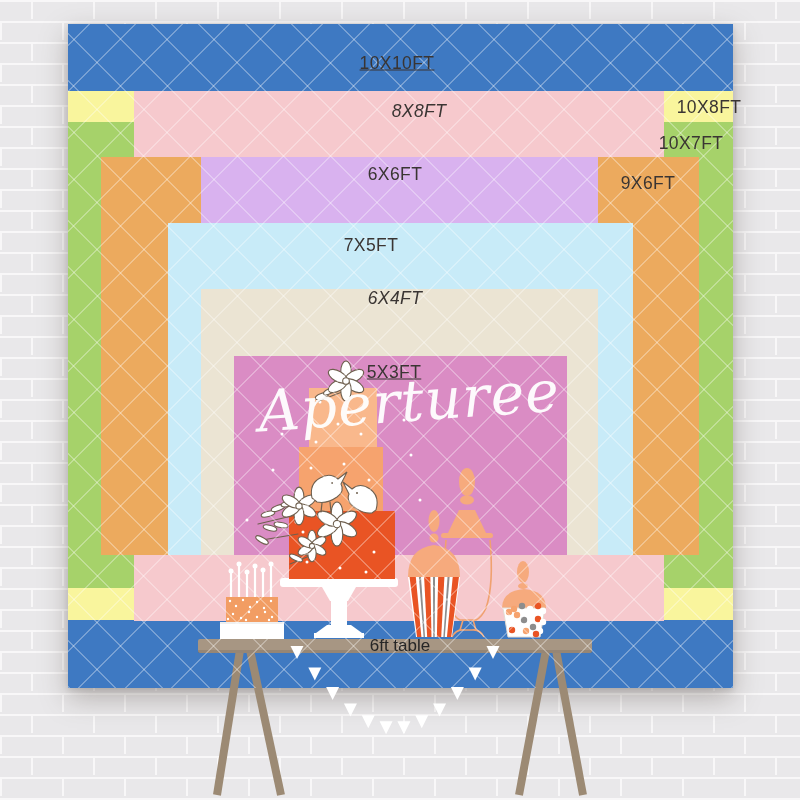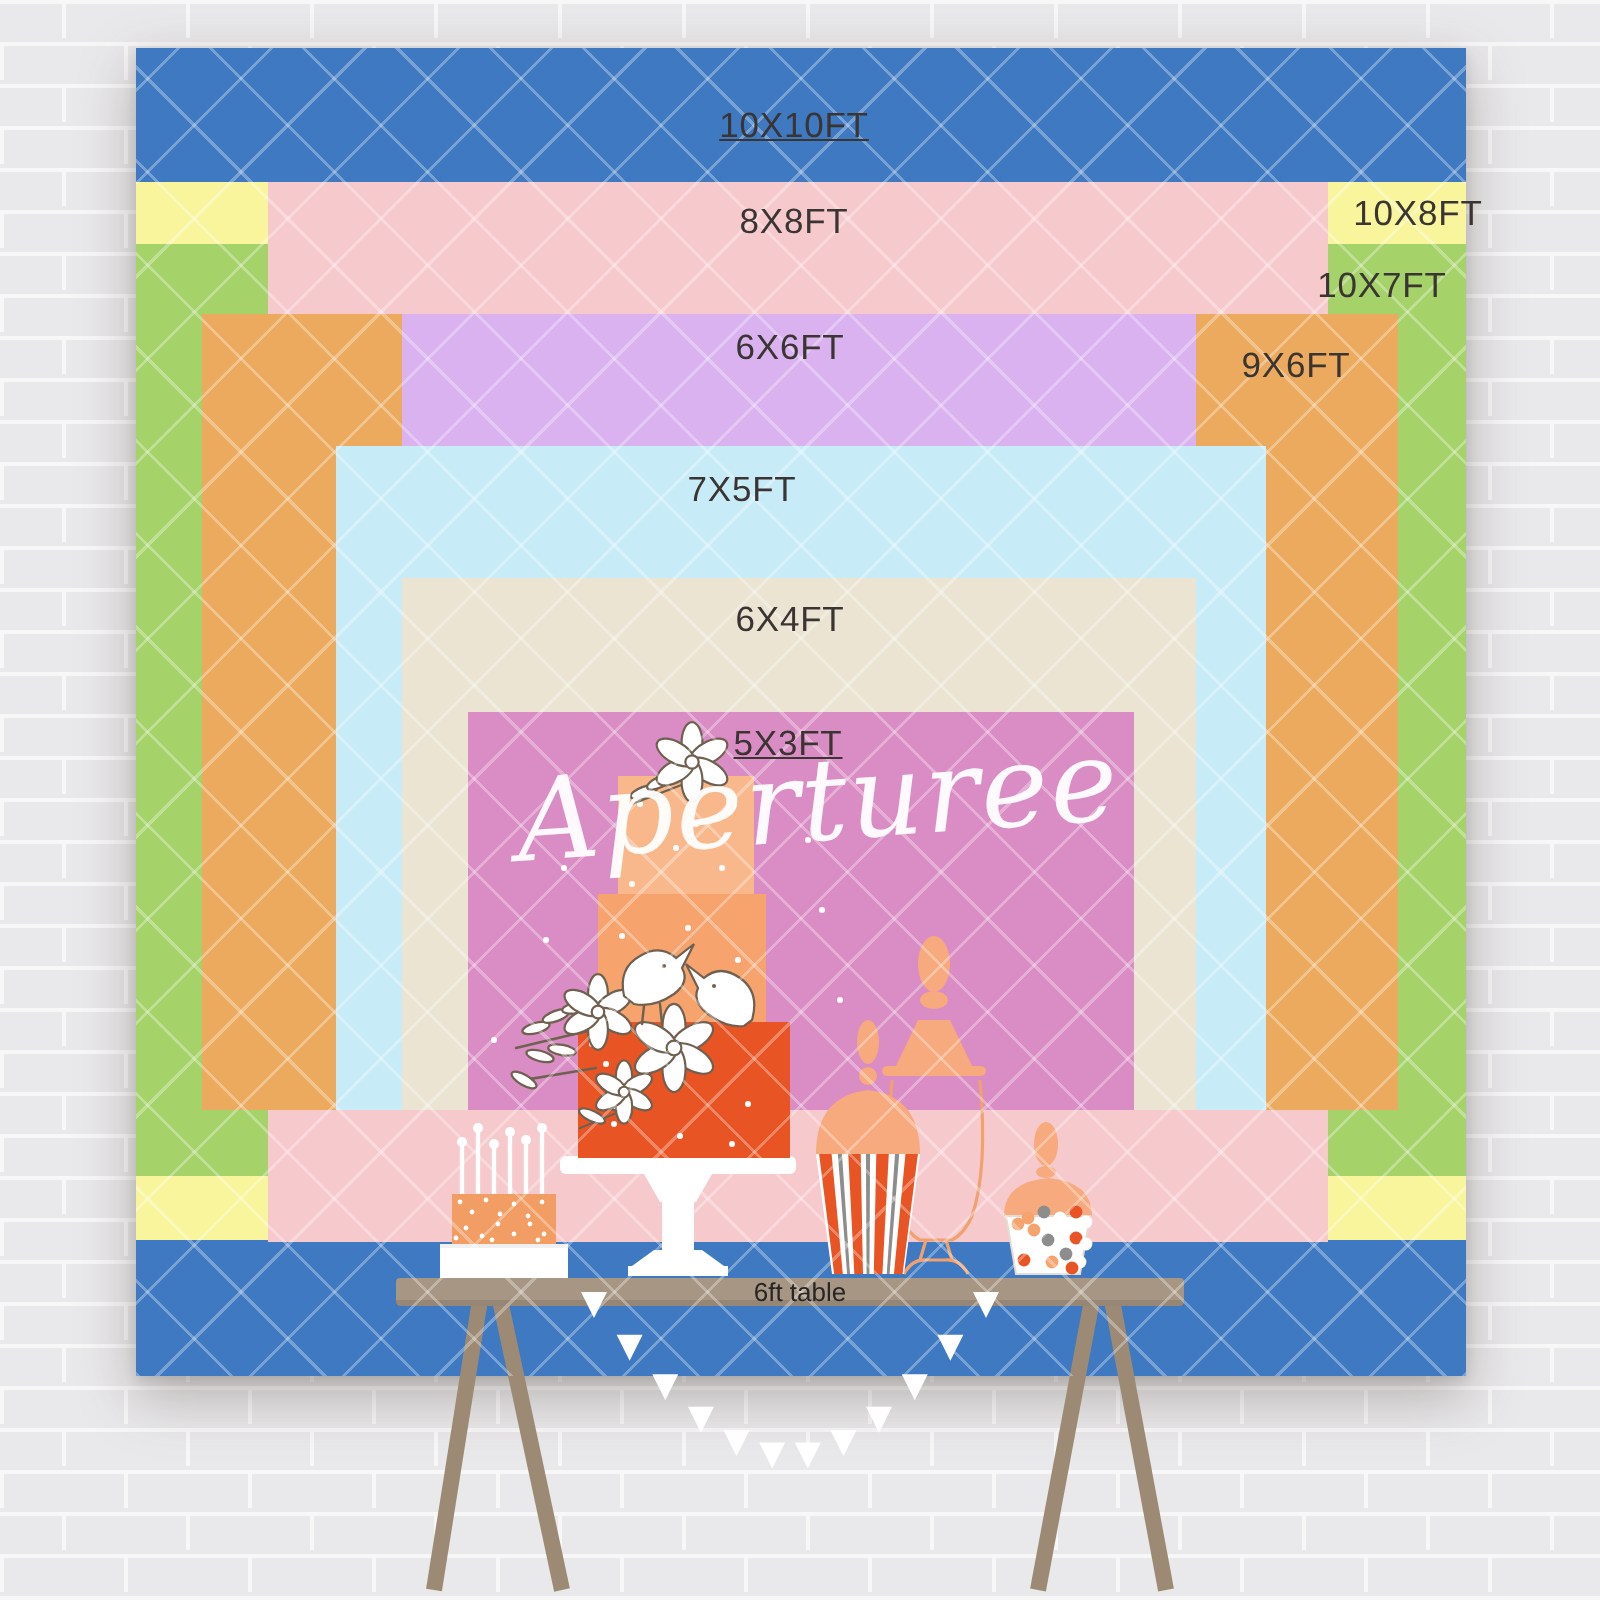--- a/index.html
+++ b/index.html
@@ -21,21 +21,21 @@
   #layers,#labels{position:absolute;left:0;top:0;width:800px;height:800px;pointer-events:none;}
   .layer{position:absolute;}
   .size-label{position:absolute;transform:translate(-50%,-50%);font-size:17.5px;
     color:var(--label_text,#3a3533);letter-spacing:.4px;white-space:nowrap;}
   #lattice{position:absolute;left:68px;top:24px;width:665px;height:664px;pointer-events:none;
     background-image:
       repeating-linear-gradient(45deg, var(--lattice,rgba(255,255,255,.3)) 0 1.6px, rgba(255,255,255,0) 1.6px 33px),
       repeating-linear-gradient(-45deg, var(--lattice,rgba(255,255,255,.3)) 0 1.6px, rgba(255,255,255,0) 1.6px 33px);}
   #illu{position:absolute;left:0;top:0;}
   .table-label{position:absolute;left:400px;top:646px;transform:translate(-50%,-50%);
-    font-size:13px;color:var(--table_text,#262626);white-space:nowrap;}
+    font-size:17px;color:var(--table_text,#262626);white-space:nowrap;}
   #watermark{position:absolute;left:409px;top:401px;transform:translate(-50%,-50%) rotate(-4deg);
     font-family:"DejaVu Serif",serif;font-style:italic;font-size:57px;
     color:var(--watermark,#fff);opacity:.95;white-space:nowrap;letter-spacing:1px;}
   
   .peach{fill:var(--peach,#f6aa7d);}
   .peachline{stroke:var(--peach_line,#f0a16f);fill:none;stroke-width:1.6px;}
   .tabletop{fill:var(--table_top,#a79683);}
   .leg{stroke:var(--table_leg,#9c8a74);stroke-width:8px;}
   .white{fill:#ffffff;}
   .cakeTop{fill:var(--cake_top,#f9b88c);}
@@ -285,22 +285,22 @@
     </g>
   </svg>
 
   <div id="lattice"></div>
 
   <div id="labels">
     <div class="table-label">6ft table</div>
   <div class="size-label" style="left: 397px; top: 63px; text-decoration: underline;">10X10FT</div>
       <div class="size-label" style="left: 709px; top: 107px;">10X8FT</div>
       <div class="size-label" style="left: 691px; top: 143px; text-align: center;">10X7FT</div>
-      <div class="size-label" style="left: 397px; top: 111px;">8X8FT</div>
+      <div class="size-label" style="left: 419px; top: 111px; font-style: italic;">8X8FT</div>
       <div class="size-label" style="left: 648px; top: 183px; text-align: center;">9X6FT</div>
       <div class="size-label" style="left: 395px; top: 174px;">6X6FT</div>
       <div class="size-label" style="left: 371px; top: 245px;">7X5FT</div>
-      <div class="size-label" style="left: 395px; top: 310px;">6X4FT</div>
+      <div class="size-label" style="left: 395px; top: 298px; font-style: italic;">6X4FT</div>
       <div class="size-label" style="left: 394px; top: 372px; text-decoration: underline;">5X3FT</div>
     </div>
 
   <div id="watermark">Aperturee</div>
 </div>
 
 </body></html>

